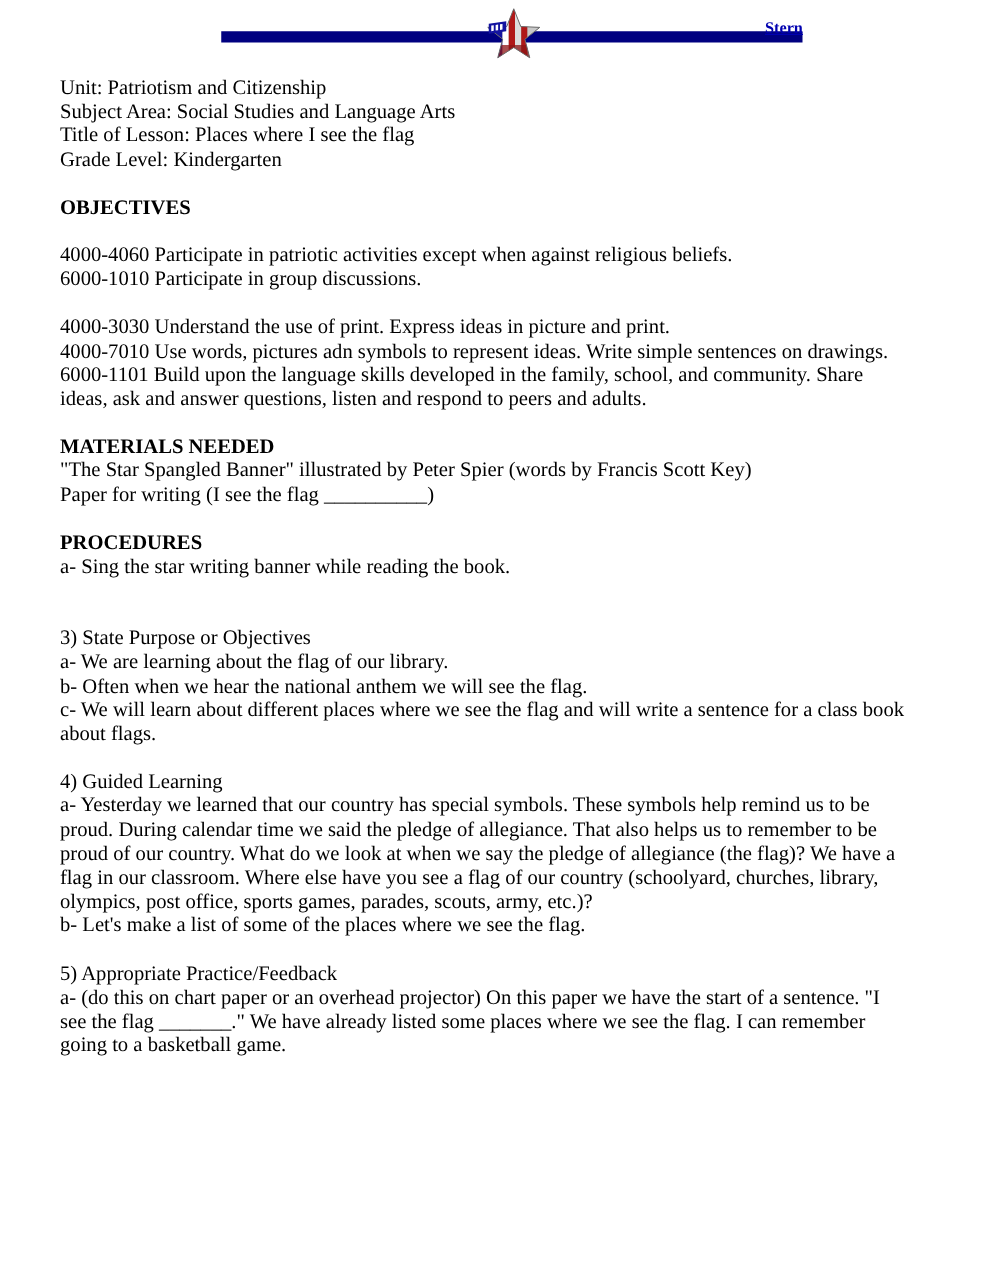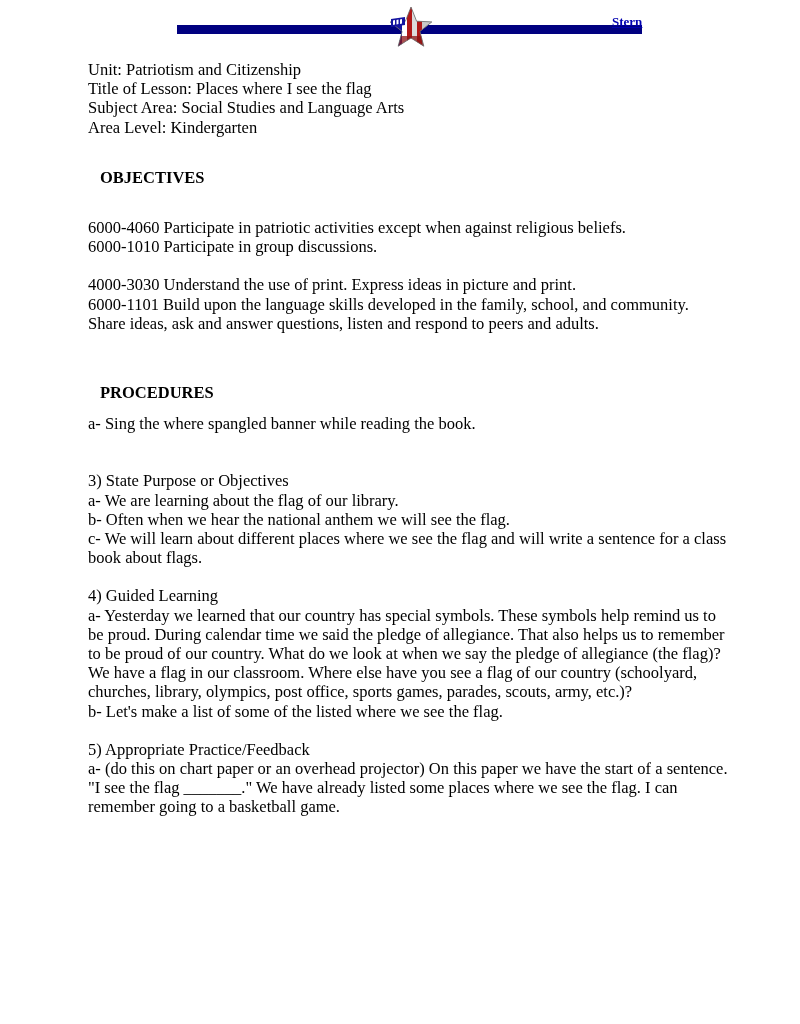--- a/index.html
+++ b/index.html
@@ -44,33 +44,33 @@
     font-size: 13px;
     font-weight: bold;
     color: #0000b0;
     text-decoration: underline;
     cursor: pointer;
     white-space: nowrap;
   }
 
   
   .doc {
-    padding: 8px 72px 0 88px;
+    padding: 8px 72px 0 48px;
     font-size: 16.5px;
     line-height: 19.2px;
   }
   .block {
     margin: 0;
   }
   .gap {
     height: 19px;
   }
   .heading {
     font-weight: bold;
-    margin: 12px;
+    margin: 0;
   }
   .line {
     margin: 0;
   }
   .blank-long::after {
     content: "__________";
   }
   .blank-short::after {
     content: "_______";
   }
@@ -107,73 +107,79 @@
     </svg>
   </span>
 
   <a class="banner-link">Stern</a>
 </div>
 
 <div class="doc">
 
   <div class="block">
     <div class="line">Unit: Patriotism and Citizenship</div>
+    <div class="line">Subject Area: Social Studies and Language Arts</div>
     <div class="line">Title of Lesson: Places where I see the flag</div>
-    <div class="line">Subject Area: Social Studies and Language Arts</div>
-    <div class="line">Area Level: Kindergarten</div>
+    <div class="line">Grade Level: Kindergarten</div>
   </div>
 
   <div class="gap"></div>
 
   <div class="block">
     <div class="heading">OBJECTIVES</div>
   </div>
 
   <div class="gap"></div>
 
   <div class="block">
-    <div class="line">6000-4060 Participate in patriotic activities except when against religious beliefs.</div>
+    <div class="line">4000-4060 Participate in patriotic activities except when against religious beliefs.</div>
     <div class="line">6000-1010 Participate in group discussions.</div>
   </div>
 
   <div class="gap"></div>
 
   <div class="block">
     <div class="line">4000-3030 Understand the use of print. Express ideas in picture and print.</div>
+    <div class="line">4000-7010 Use words, pictures adn symbols to represent ideas. Write simple sentences on drawings.</div>
     <div class="line">6000-1101 Build upon the language skills developed in the family, school, and community. Share ideas, ask and answer questions, listen and respond to peers and adults.</div>
   </div>
 
   <div class="gap"></div>
 
+  <div class="block">
+    <div class="heading">MATERIALS NEEDED</div>
+    <div class="line">"The Star Spangled Banner" illustrated by Peter Spier (words by Francis Scott Key)</div>
+    <div class="line"><span>Paper for writing (I see the flag </span><span class="blank-long"></span><span>)</span></div>
+  </div>
 
   <div class="gap"></div>
 
   <div class="block">
     <div class="heading">PROCEDURES</div>
-    <div class="line">a- Sing the where spangled banner while reading the book.</div>
+    <div class="line">a- Sing the star writing banner while reading the book.</div>
   </div>
 
   <div class="gap"></div>
 
 
   <div class="gap"></div>
 
   <div class="block">
     <div class="line">3) State Purpose or Objectives</div>
     <div class="line">a- We are learning about the flag of our library.</div>
     <div class="line">b- Often when we hear the national anthem we will see the flag.</div>
     <div class="line">c- We will learn about different places where we see the flag and will write a sentence for a class book about flags.</div>
   </div>
 
   <div class="gap"></div>
 
   <div class="block">
     <div class="line">4) Guided Learning</div>
     <div class="line">a- Yesterday we learned that our country has special symbols. These symbols help remind us to be proud. During calendar time we said the pledge of allegiance. That also helps us to remember to be proud of our country. What do we look at when we say the pledge of allegiance (the flag)? We have a flag in our classroom. Where else have you see a flag of our country (schoolyard, churches, library, olympics, post office, sports games, parades, scouts, army, etc.)?</div>
-    <div class="line">b- Let's make a list of some of the listed where we see the flag.</div>
+    <div class="line">b- Let's make a list of some of the places where we see the flag.</div>
   </div>
 
   <div class="gap"></div>
 
   <div class="block">
     <div class="line">5) Appropriate Practice/Feedback</div>
     <div class="line"><span>a- (do this on chart paper or an overhead projector) On this paper we have the start of a sentence. "I see the flag </span><span class="blank-short"></span><span>." We have already listed some places where we see the flag. I can remember going to a basketball game.</span></div>
   </div>
 
 </div>

